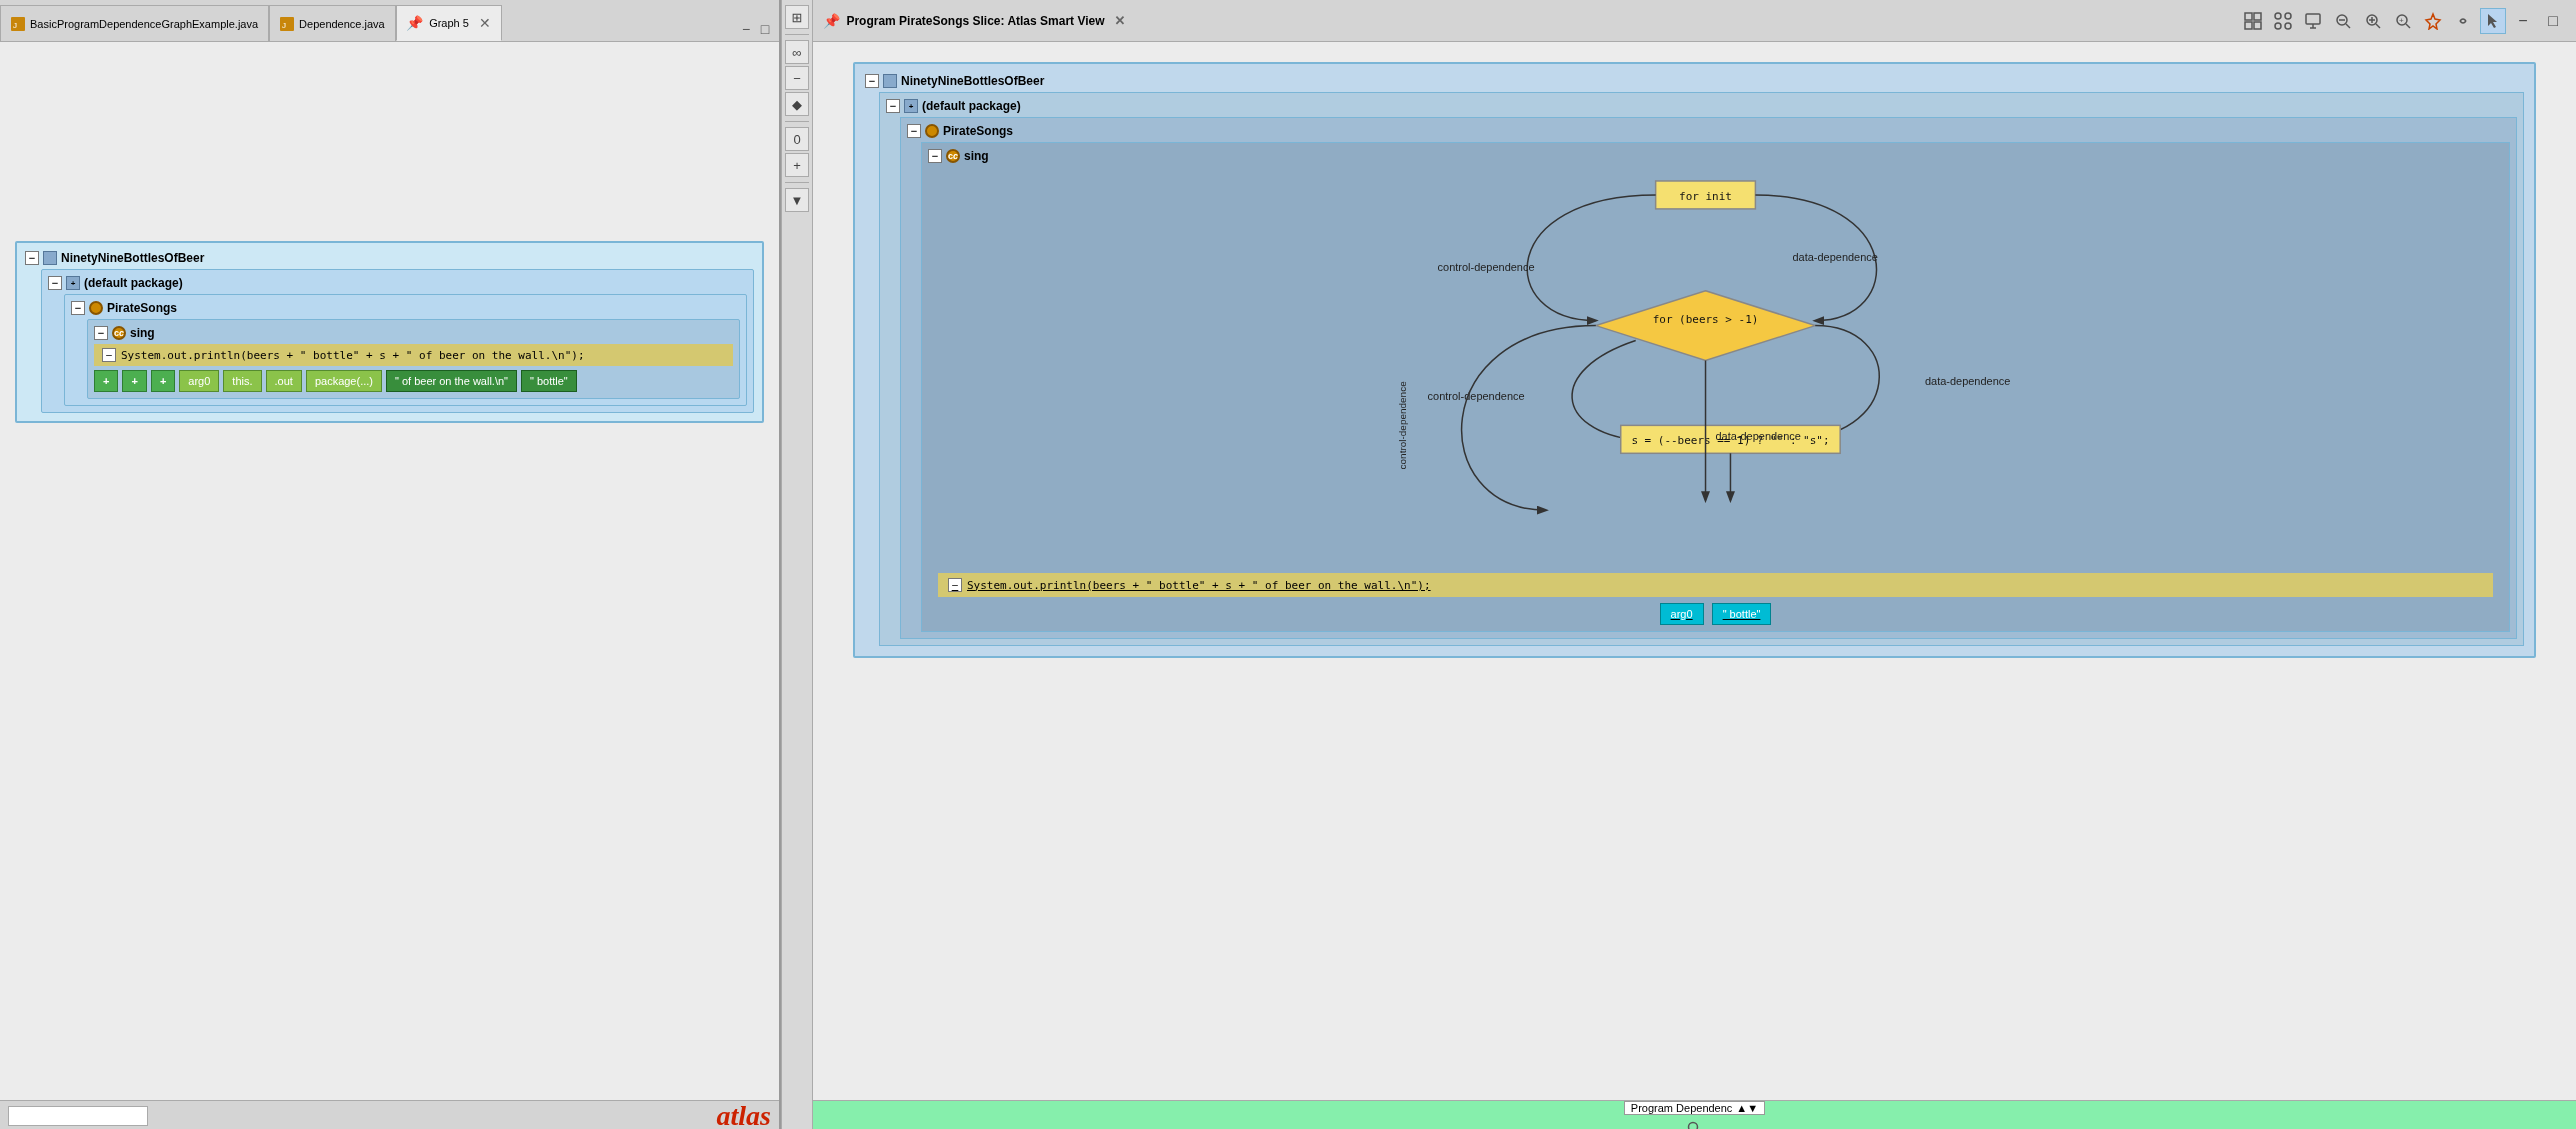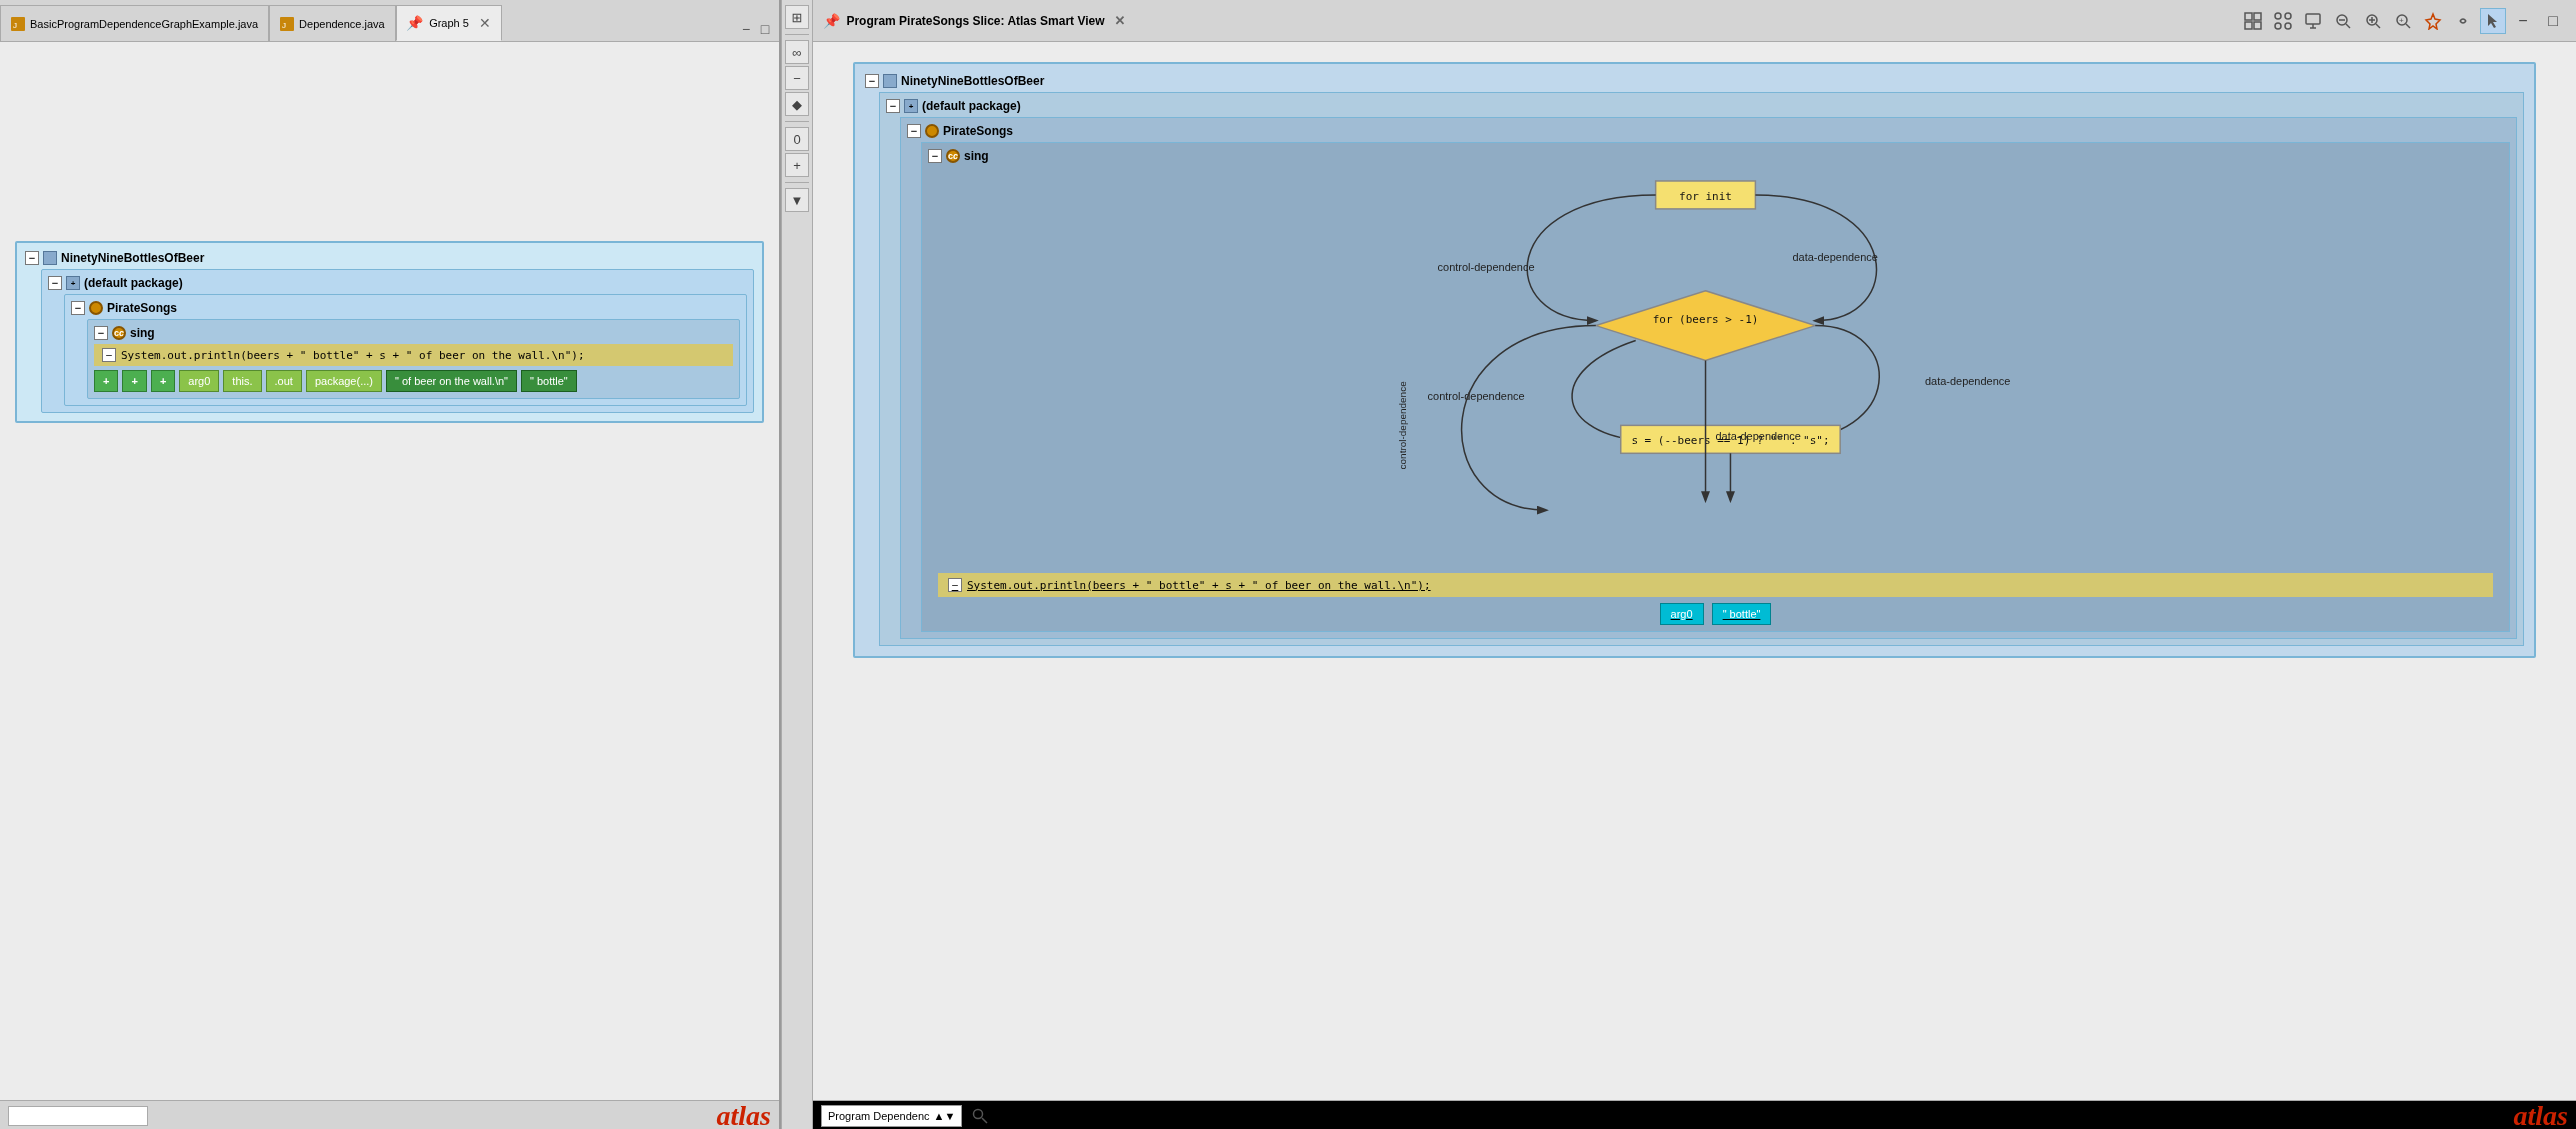--- a/index.html
+++ b/index.html
@@ -63,21 +63,21 @@
     .fc-node-rect { fill: #f5e070; stroke: #888; stroke-width: 1.5; }
     .fc-node-diamond { fill: #f5c842; stroke: #888; stroke-width: 1.5; }
     .fc-edge { stroke: #333; stroke-width: 1.5; fill: none; marker-end: url(#arrow); }
     .fc-label { font-size: 11px; fill: #222; font-family: Arial, sans-serif; }
     .fc-node-text { font-size: 11px; fill: #111; font-family: monospace; }
 
     .code-row-right { background: #d4c870; padding: 5px 10px; font-size: 11px; font-family: monospace; display: flex; align-items: center; gap: 5px; width: 100%; }
     .node-cyan { background: #00bcd4; border: 1px solid #00838f; color: white; padding: 4px 10px; font-size: 11px; cursor: pointer; }
     .node-row-right { display: flex; gap: 8px; margin-top: 6px; justify-content: center; }
 
-    .bottom-bar-right { height: 30px; background: #000000; display: flex; align-items: center; padding: 0 8px; border-top: 1px solid #aaa; gap: 6px; }
+    .bottom-bar-right { height: 30px; background: #86efac; display: flex; align-items: center; padding: 0 8px; border-top: 1px solid #aaa; gap: 6px; flex-direction: column; }
     .prog-dep-box { height: 22px; padding: 0 6px; border: 1px solid #999; background: white; display: flex; align-items: center; font-size: 11px; gap: 4px; cursor: pointer; }
     .search-icon-btn { width: 24px; height: 24px; display: flex; align-items: center; justify-content: center; font-size: 14px; cursor: pointer; color: #555; }
   </style>
 </head>
 <body>
 
 <div class="left-panel">
 
   <div class="tab-bar">
     <div class="tab">

